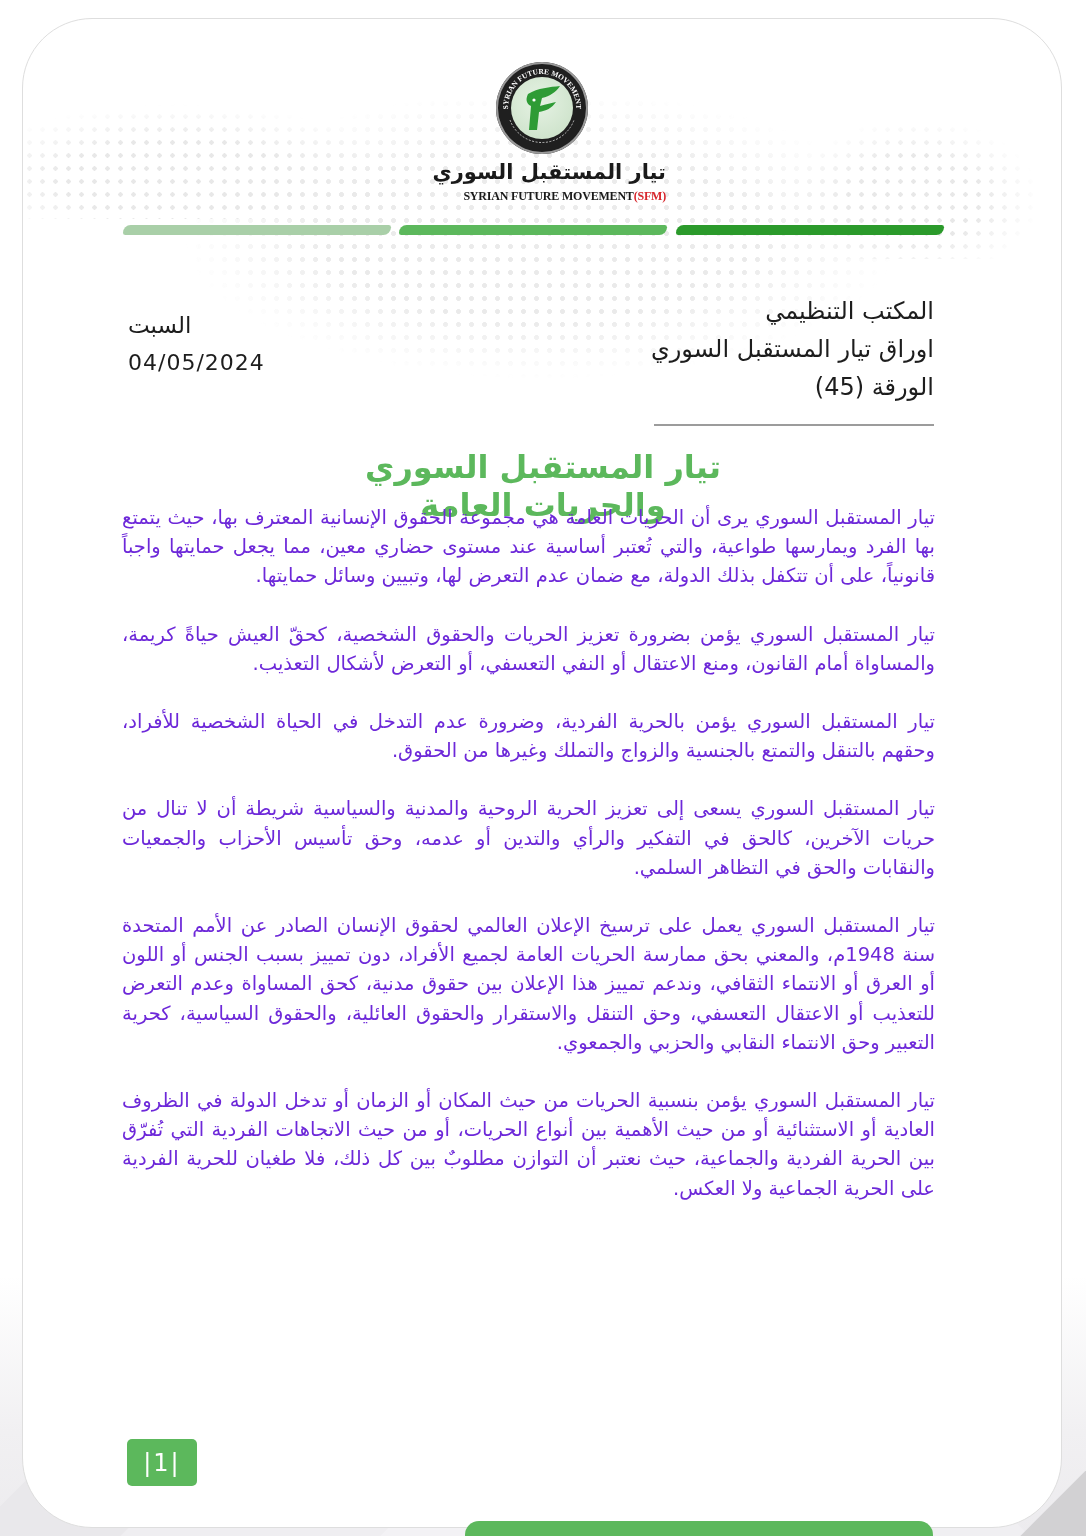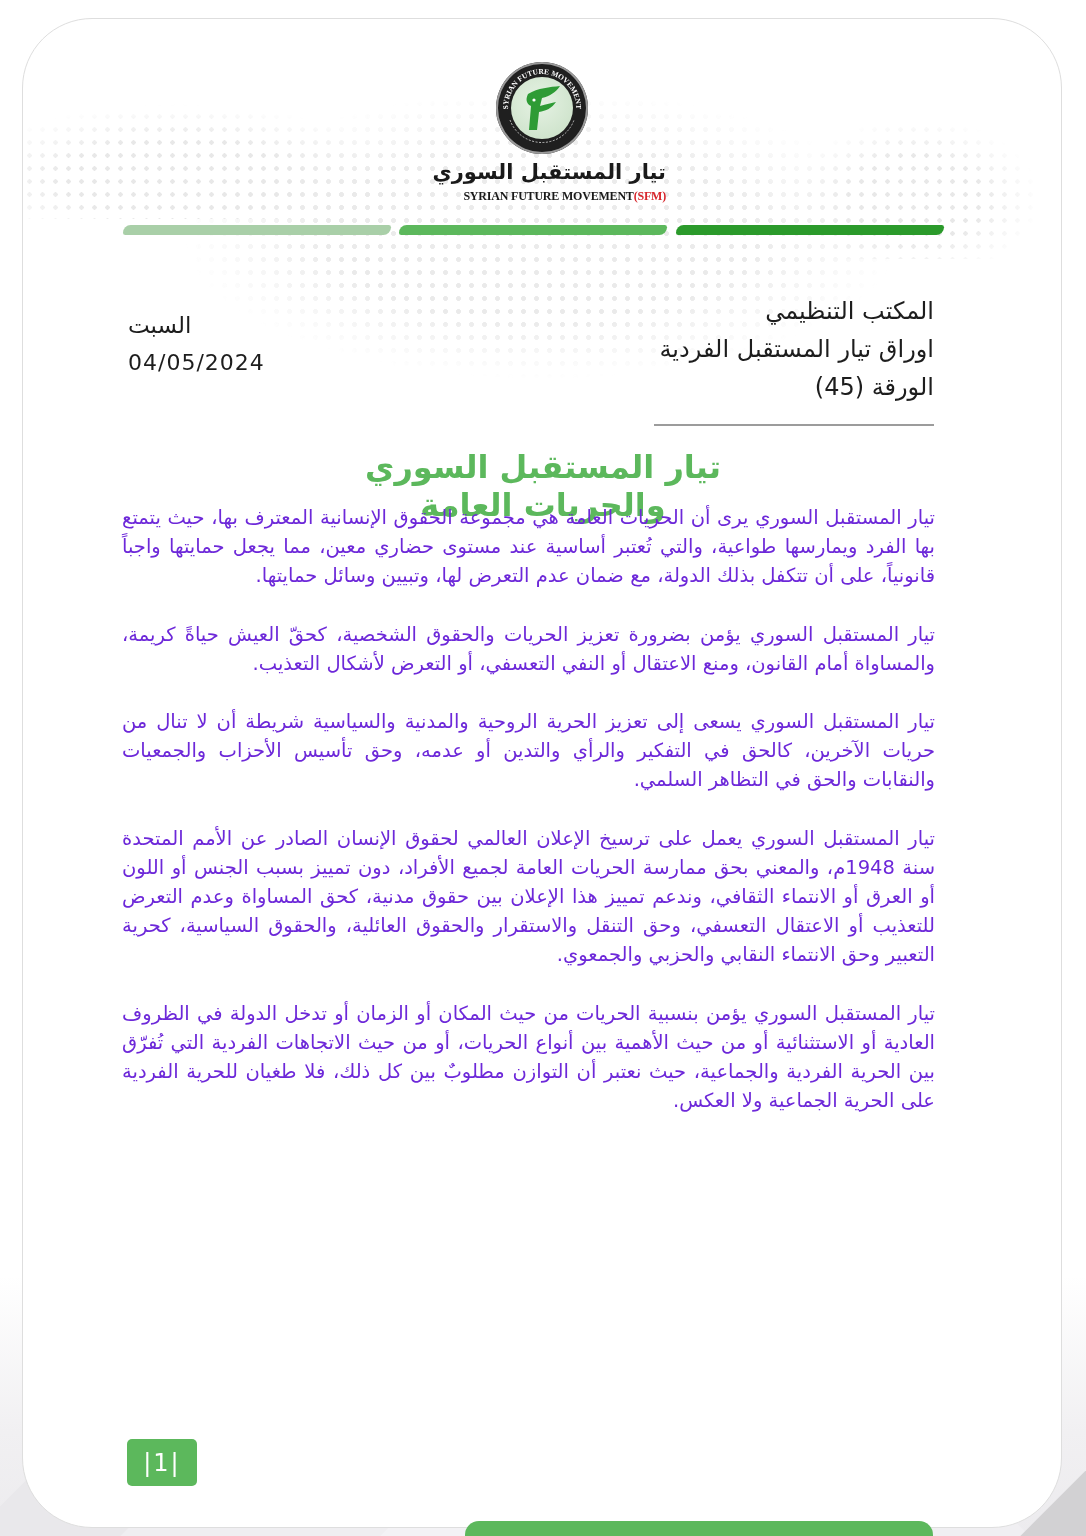--- a/index.html
+++ b/index.html
@@ -147,33 +147,34 @@
 </div>
 <div class="brand-ar">تيار المستقبل السوري</div>
 <div class="brand-en"><span>SYRIAN FUTURE MOVEMENT</span><span class="abbr">(SFM)</span></div>
 
 <div class="stripe" style="left:123px; width:268px; background:#a9cfa8;"></div>
 <div class="stripe" style="left:399px; width:268px; background:#5cb85c;"></div>
 <div class="stripe" style="left:676px; width:268px; background:#2b9a2b;"></div>
 
 <div class="hdr-right">
   <div>المكتب التنظيمي</div>
-  <div>اوراق تيار المستقبل الفردية</div>
+  <div>اوراق تيار المستقبل السوري</div>
   <div>الورقة (45)</div>
 </div>
 <div class="hdr-rule"></div>
 <div class="hdr-left">
   <div class="day">السبت</div>
   <div class="date">04/05/2024</div>
 </div>
 
 <div class="title">تيار المستقبل السوري والحريات العامة</div>
 
 <div class="body">
   <p class="para">تيار المستقبل السوري يرى أن الحريات العامة هي مجموعة الحقوق الإنسانية المعترف بها، حيث يتمتع بها الفرد ويمارسها طواعية، والتي تُعتبر أساسية عند مستوى حضاري معين، مما يجعل حمايتها واجباً قانونياً، على أن تتكفل بذلك الدولة، مع ضمان عدم التعرض لها، وتبيين وسائل حمايتها.</p>
   <p class="para">تيار المستقبل السوري يؤمن بضرورة تعزيز الحريات والحقوق الشخصية، كحقّ العيش حياةً كريمة، والمساواة أمام القانون، ومنع الاعتقال أو النفي التعسفي، أو التعرض لأشكال التعذيب.</p>
+  <p class="para">تيار المستقبل السوري يؤمن بالحرية الفردية، وضرورة عدم التدخل في الحياة الشخصية للأفراد، وحقهم بالتنقل والتمتع بالجنسية والزواج والتملك وغيرها من الحقوق.</p>
   <p class="para">تيار المستقبل السوري يسعى إلى تعزيز الحرية الروحية والمدنية والسياسية شريطة أن لا تنال من حريات الآخرين، كالحق في التفكير والرأي والتدين أو عدمه، وحق تأسيس الأحزاب والجمعيات والنقابات والحق في التظاهر السلمي.</p>
   <p class="para">تيار المستقبل السوري يعمل على ترسيخ الإعلان العالمي لحقوق الإنسان الصادر عن الأمم المتحدة سنة 1948م، والمعني بحق ممارسة الحريات العامة لجميع الأفراد، دون تمييز بسبب الجنس أو اللون أو العرق أو الانتماء الثقافي، وندعم تمييز هذا الإعلان بين حقوق مدنية، كحق المساواة وعدم التعرض للتعذيب أو الاعتقال التعسفي، وحق التنقل والاستقرار والحقوق العائلية، والحقوق السياسية، كحرية التعبير وحق الانتماء النقابي والحزبي والجمعوي.</p>
   <p class="para">تيار المستقبل السوري يؤمن بنسبية الحريات من حيث المكان أو الزمان أو تدخل الدولة في الظروف العادية أو الاستثنائية أو من حيث الأهمية بين أنواع الحريات، أو من حيث الاتجاهات الفردية التي تُفرّق بين الحرية الفردية والجماعية، حيث نعتبر أن التوازن مطلوبٌ بين كل ذلك، فلا طغيان للحرية الفردية على الحرية الجماعية ولا العكس.</p>
 </div>
 
 <div class="page-num">|1|</div>
 <div class="footer-bar"></div>
 
 </body></html>

